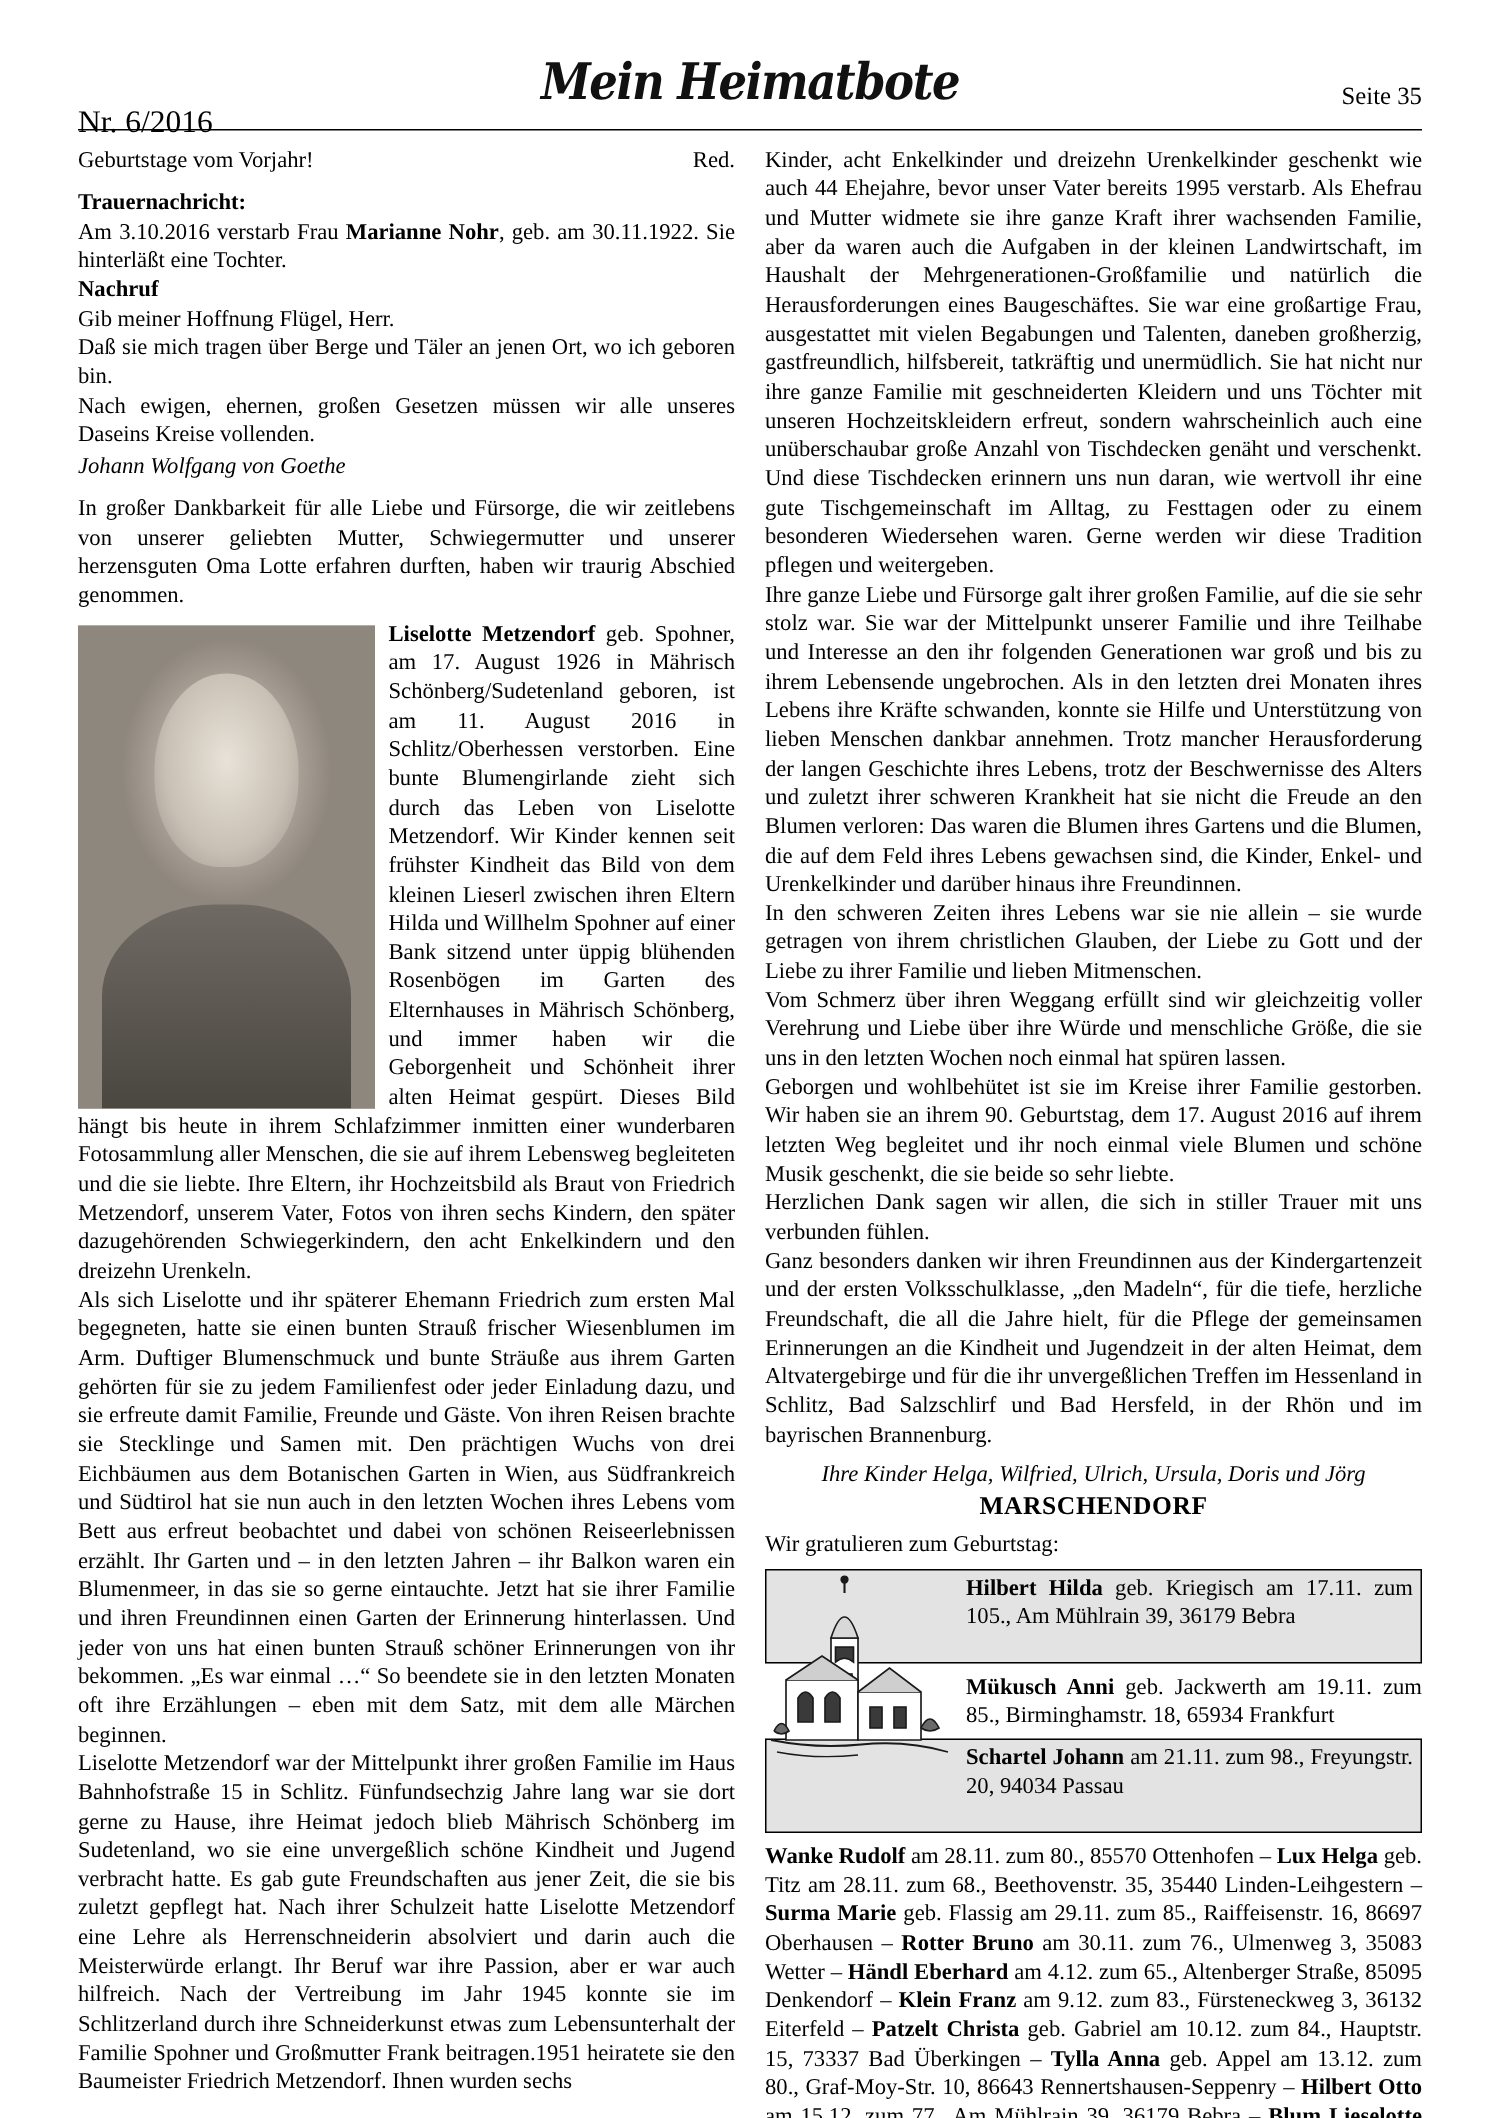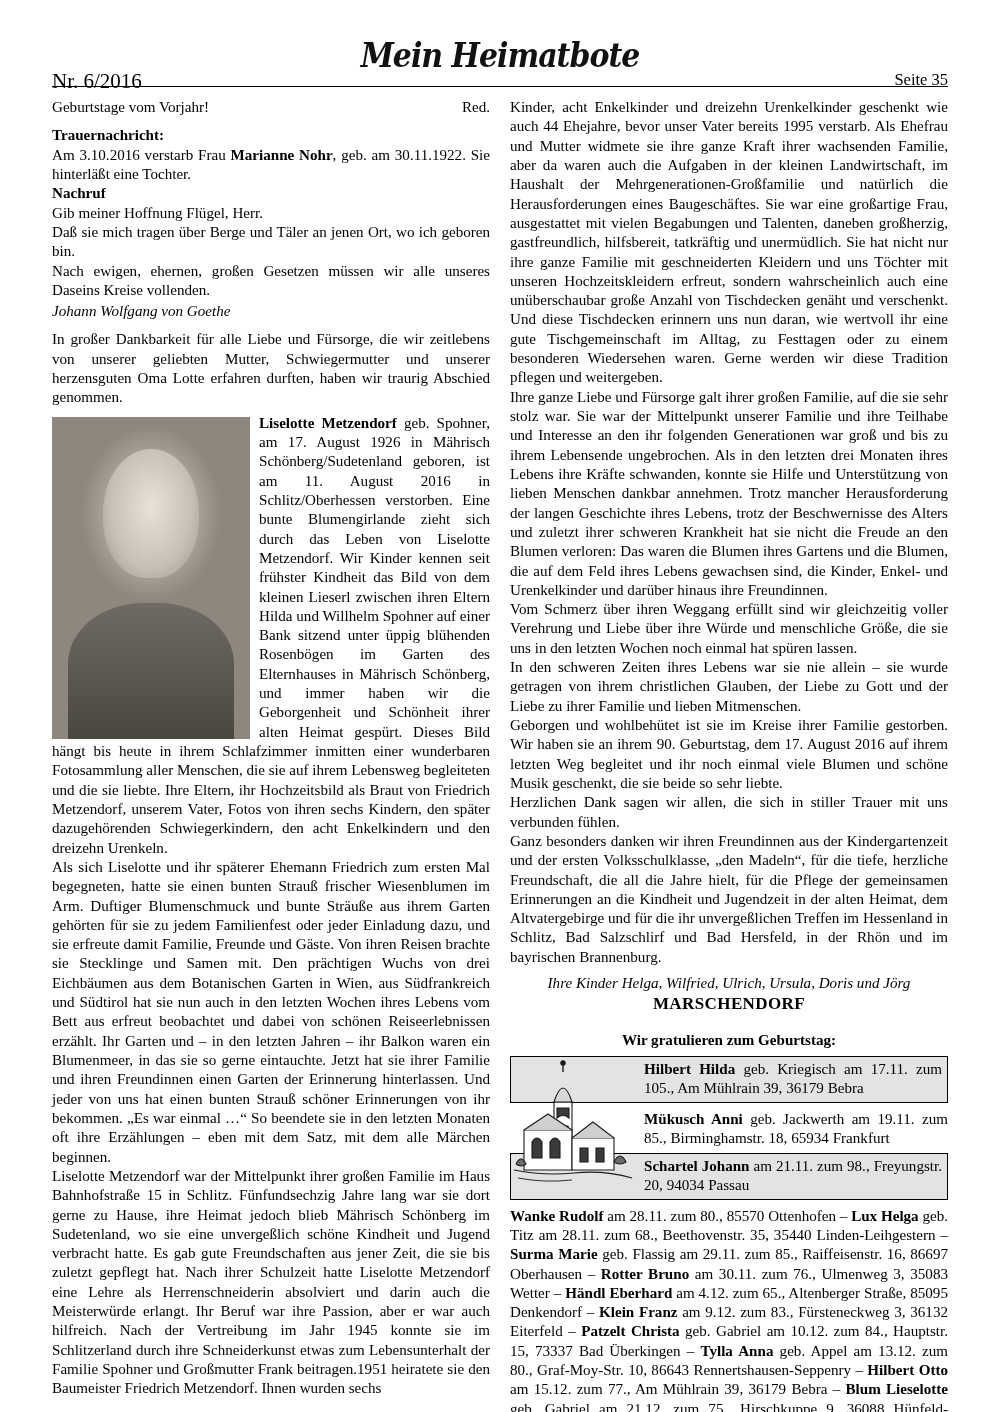--- a/index.html
+++ b/index.html
@@ -27,21 +27,21 @@
   }
   .masthead-left {
     position: absolute;
     left: 0;
     top: 31px;
     font-size: 21px;
   }
   .masthead-right {
     position: absolute;
     right: 0;
-    top: 32px;
+    top: 16px;
     font-size: 16.5px;
   }
   .masthead-title {
     position: absolute;
     left: 0;
     right: 0;
     top: 0;
     text-align: center;
     font-family: "DejaVu Serif", serif;
     font-weight: bold;
@@ -121,40 +121,38 @@
     font-style: italic;
     margin-top: 7px;
   }
   .section-title {
     text-align: center;
     font-weight: bold;
     font-size: 17px;
     letter-spacing: 0.4px;
   }
   .gratulieren {
-    text-align: center;
-    margin-top: 16px;
+    margin-top: 6px;
     margin-bottom: 6px;
-    font-weight: bold;
   }
 
   
   .church-wrap {
     float: left;
     width: 126px;
     height: 138px;
     margin: 2px 8px 2px 0;
     position: relative;
   }
   .church-svg { display: block; }
 
   .box {
     border: 1.4px solid #000;
     background: #e3e3e3;
-    padding: 3px 5px 4px 5px;
+    padding: 3px 5px 20px 5px;
     margin-bottom: 7px;
     font-size: 15.1px;
     line-height: 1.25;
   }
   .plain-entry {
     margin-bottom: 5px;
     font-size: 15.1px;
     line-height: 1.25;
   }
   .birthday-run {
@@ -200,22 +198,22 @@
     </div>
 
     <p class="p">Als sich Liselotte und ihr späterer Ehemann Friedrich zum ersten Mal begegneten, hatte sie einen bunten Strauß frischer Wiesenblumen im Arm. Duftiger Blumenschmuck und bunte Sträuße aus ihrem Garten gehörten für sie zu jedem Familienfest oder jeder Einladung dazu, und sie erfreute damit Familie, Freunde und Gäste. Von ihren Reisen brachte sie Stecklinge und Samen mit. Den prächtigen Wuchs von drei Eichbäumen aus dem Botanischen Garten in Wien, aus Südfrankreich und Südtirol hat sie nun auch in den letzten Wochen ihres Lebens vom Bett aus erfreut beobachtet und dabei von schönen Reiseerlebnissen erzählt. Ihr Garten und – in den letzten Jahren – ihr Balkon waren ein Blumenmeer, in das sie so gerne eintauchte. Jetzt hat sie ihrer Familie und ihren Freundinnen einen Garten der Erinnerung hinterlassen. Und jeder von uns hat einen bunten Strauß schöner Erinnerungen von ihr bekommen. „Es war einmal …“ So beendete sie in den letzten Monaten oft ihre Erzählungen – eben mit dem Satz, mit dem alle Märchen beginnen.</p>
     <p class="p">Liselotte Metzendorf war der Mittelpunkt ihrer großen Familie im Haus Bahnhofstraße 15 in Schlitz. Fünfundsechzig Jahre lang war sie dort gerne zu Hause, ihre Heimat jedoch blieb Mährisch Schönberg im Sudetenland, wo sie eine unvergeßlich schöne Kindheit und Jugend verbracht hatte. Es gab gute Freundschaften aus jener Zeit, die sie bis zuletzt gepflegt hat. Nach ihrer Schulzeit hatte Liselotte Metzendorf eine Lehre als Herrenschneiderin absolviert und darin auch die Meisterwürde erlangt. Ihr Beruf war ihre Passion, aber er war auch hilfreich. Nach der Vertreibung im Jahr 1945 konnte sie im Schlitzerland durch ihre Schneiderkunst etwas zum Lebensunterhalt der Familie Spohner und Großmutter Frank beitragen.1951 heiratete sie den Baumeister Friedrich Metzendorf. Ihnen wurden sechs</p>
   </div>
 
   <div class="col col-right">
 
     <p class="p">Kinder, acht Enkelkinder und dreizehn Urenkelkinder geschenkt wie auch 44 Ehejahre, bevor unser Vater bereits 1995 verstarb. Als Ehefrau und Mutter widmete sie ihre ganze Kraft ihrer wachsenden Familie, aber da waren auch die Aufgaben in der kleinen Landwirtschaft, im Haushalt der Mehrgenerationen-Großfamilie und natürlich die Herausforderungen eines Baugeschäftes. Sie war eine großartige Frau, ausgestattet mit vielen Begabungen und Talenten, daneben großherzig, gastfreundlich, hilfsbereit, tatkräftig und unermüdlich. Sie hat nicht nur ihre ganze Familie mit geschneiderten Kleidern und uns Töchter mit unseren Hochzeitskleidern erfreut, sondern wahrscheinlich auch eine unüberschaubar große Anzahl von Tischdecken genäht und verschenkt. Und diese Tischdecken erinnern uns nun daran, wie wertvoll ihr eine gute Tischgemeinschaft im Alltag, zu Festtagen oder zu einem besonderen Wiedersehen waren. Gerne werden wir diese Tradition pflegen und weitergeben.</p>
     <p class="p">Ihre ganze Liebe und Fürsorge galt ihrer großen Familie, auf die sie sehr stolz war. Sie war der Mittelpunkt unserer Familie und ihre Teilhabe und Interesse an den ihr folgenden Generationen war groß und bis zu ihrem Lebensende ungebrochen. Als in den letzten drei Monaten ihres Lebens ihre Kräfte schwanden, konnte sie Hilfe und Unterstützung von lieben Menschen dankbar annehmen. Trotz mancher Herausforderung der langen Geschichte ihres Lebens, trotz der Beschwernisse des Alters und zuletzt ihrer schweren Krankheit hat sie nicht die Freude an den Blumen verloren: Das waren die Blumen ihres Gartens und die Blumen, die auf dem Feld ihres Lebens gewachsen sind, die Kinder, Enkel- und Urenkelkinder und darüber hinaus ihre Freundinnen.</p>
+    <p class="p">In den schweren Zeiten ihres Lebens war sie nie allein – sie wurde getragen von ihrem christlichen Glauben, der Liebe zu Gott und der Liebe zu ihrer Familie und lieben Mitmenschen.</p>
     <p class="p">Vom Schmerz über ihren Weggang erfüllt sind wir gleichzeitig voller Verehrung und Liebe über ihre Würde und menschliche Größe, die sie uns in den letzten Wochen noch einmal hat spüren lassen.</p>
-    <p class="p">In den schweren Zeiten ihres Lebens war sie nie allein – sie wurde getragen von ihrem christlichen Glauben, der Liebe zu Gott und der Liebe zu ihrer Familie und lieben Mitmenschen.</p>
     <p class="p">Geborgen und wohlbehütet ist sie im Kreise ihrer Familie gestorben. Wir haben sie an ihrem 90. Geburtstag, dem 17. August 2016 auf ihrem letzten Weg begleitet und ihr noch einmal viele Blumen und schöne Musik geschenkt, die sie beide so sehr liebte.</p>
     <p class="p">Herzlichen Dank sagen wir allen, die sich in stiller Trauer mit uns verbunden fühlen.</p>
     <p class="p">Ganz besonders danken wir ihren Freundinnen aus der Kindergartenzeit und der ersten Volksschulklasse, „den Madeln“, für die tiefe, herzliche Freundschaft, die all die Jahre hielt, für die Pflege der gemeinsamen Erinnerungen an die Kindheit und Jugendzeit in der alten Heimat, dem Altvatergebirge und für die ihr unvergeßlichen Treffen im Hessenland in Schlitz, Bad Salzschlirf und Bad Hersfeld, in der Rhön und im bayrischen Brannenburg.</p>
     <p class="signature">Ihre Kinder Helga, Wilfried, Ulrich, Ursula, Doris und Jörg</p>
 
     <p class="section-title">MARSCHENDORF</p>
     <p class="gratulieren">Wir gratulieren zum Geburtstag:</p>
 
     <div>
       <div class="church-wrap">

